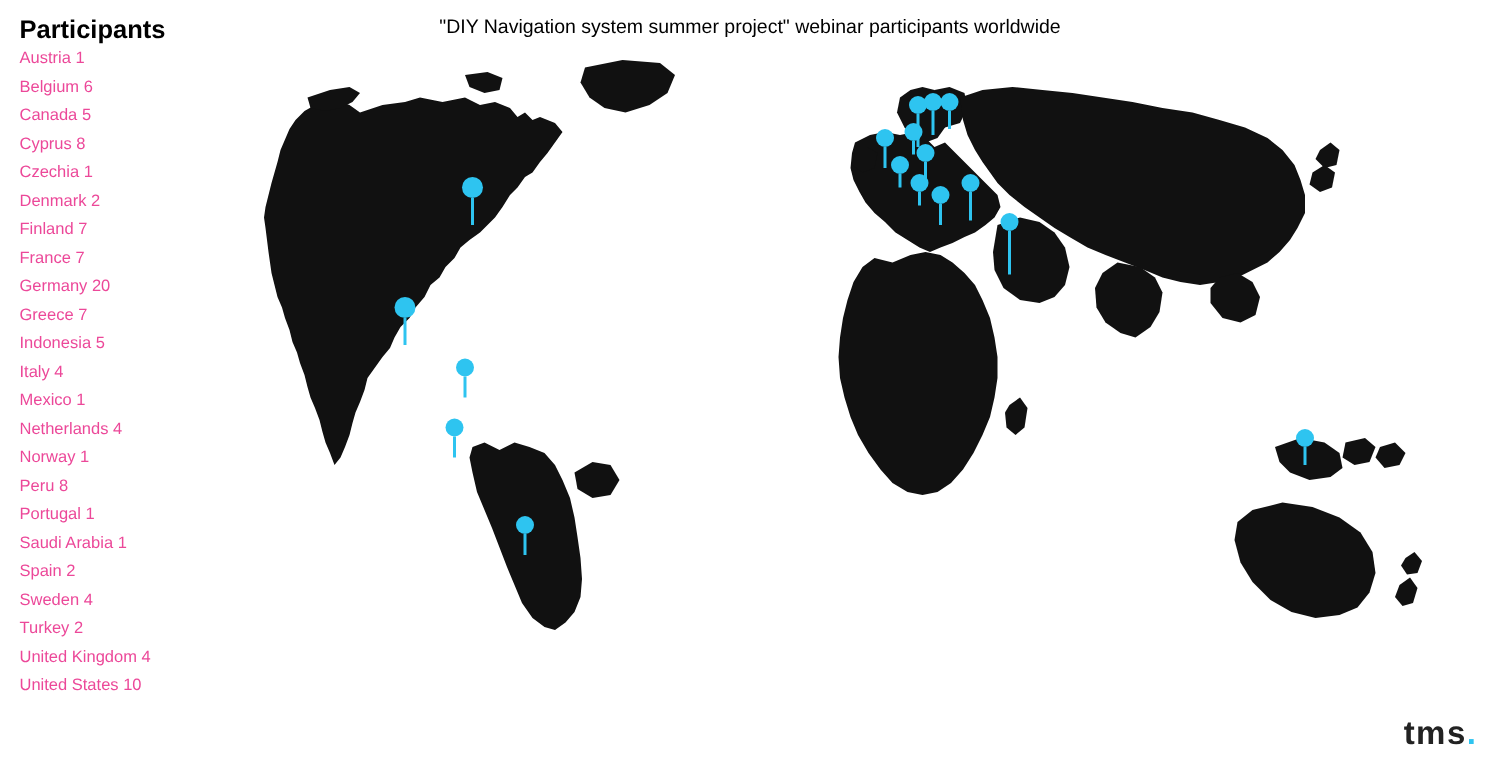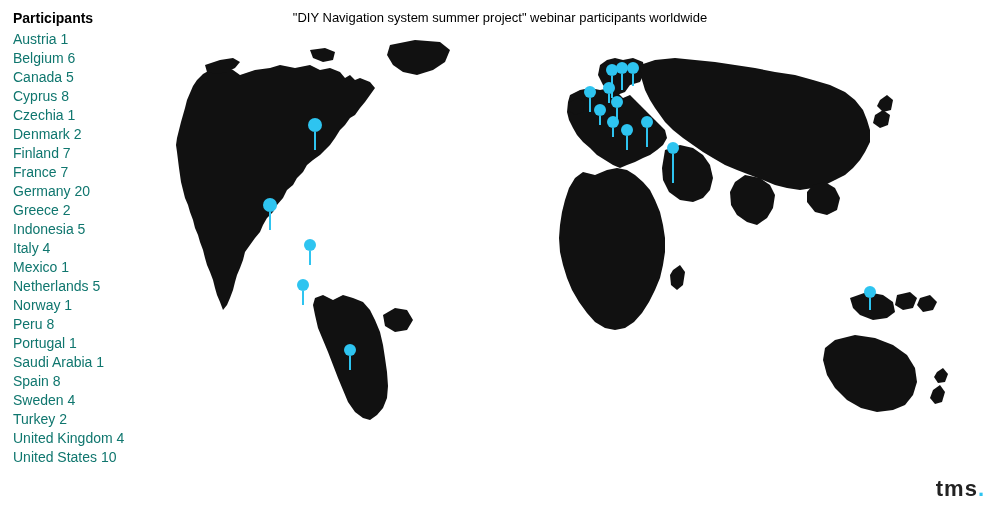--- a/index.html
+++ b/index.html
@@ -22,29 +22,29 @@
       top: 10px;
       left: 0;
       width: 1000px;
       text-align: center;
     }
     #participants-label {
       position: absolute;
       top: 10px;
       left: 13px;
       font-weight: bold;
-      font-size: 14px;
+      font-size: 17px;
     }
     #participants-list {
       position: absolute;
       top: 30px;
       left: 13px;
-      font-size: 14px;
+      font-size: 11px;
       line-height: 19px;
-      color: #0f766e;
+      color: #ec4899;
     }
     #map-container {
       position: absolute;
       top: 30px;
       left: 155px;
       width: 820px;
       height: 460px;
     }
     svg#world-map {
       width: 820px;
@@ -79,30 +79,30 @@
   <div id="participants-list">
       <div>Austria 1</div>
       <div>Belgium 6</div>
       <div>Canada 5</div>
       <div>Cyprus 8</div>
       <div>Czechia 1</div>
       <div>Denmark 2</div>
       <div>Finland 7</div>
       <div>France 7</div>
       <div>Germany 20</div>
-      <div>Greece 2</div>
+      <div>Greece 7</div>
       <div>Indonesia 5</div>
       <div>Italy 4</div>
       <div>Mexico 1</div>
-      <div>Netherlands 5</div>
+      <div>Netherlands 4</div>
       <div>Norway 1</div>
       <div>Peru 8</div>
       <div>Portugal 1</div>
       <div>Saudi Arabia 1</div>
-      <div>Spain 8</div>
+      <div>Spain 2</div>
       <div>Sweden 4</div>
       <div>Turkey 2</div>
       <div>United Kingdom 4</div>
       <div>United States 10</div>
     </div>
 
   <div id="map-container">
     <svg id="world-map" viewBox="0 0 820 460" xmlns="http://www.w3.org/2000/svg">
 
       <rect width="820" height="460" fill="white"></rect>

